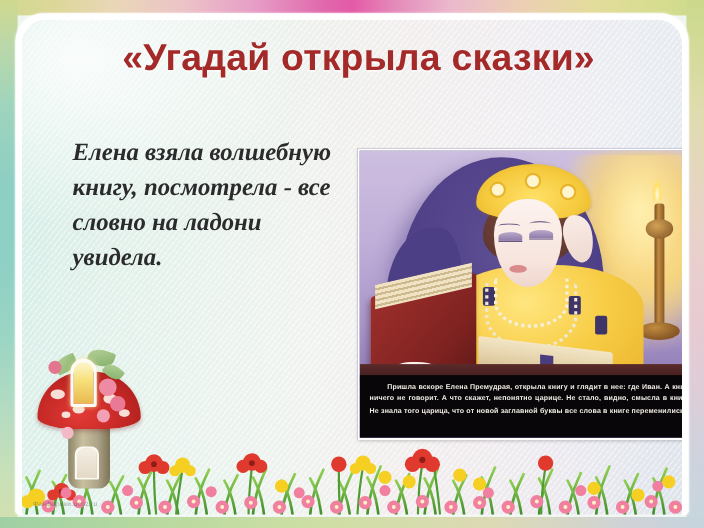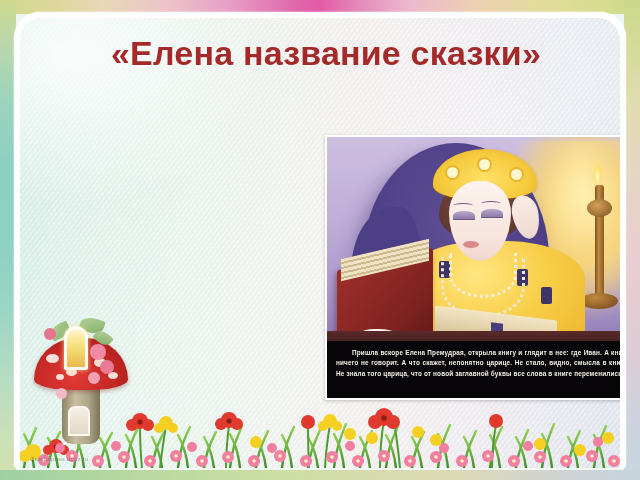--- a/index.html
+++ b/index.html
@@ -439,22 +439,23 @@
   <div class="frame-left"></div>
   <div class="frame-right"></div>
   <div class="frame-bottom"></div>
 
   <div class="panel"></div>
 
   <div class="panel-inner">
     <div class="hatch"></div>
     <div class="glow-tl"></div>
 
-    <div class="title">«Елена название сказки»</div>
-
+    <div class="title">«Угадай открыла сказки»</div>
+
+    <div class="body-text">Елена взяла волшебную книгу, посмотрела - все словно на ладони увидела.</div>
 
     <div class="illus">
       <div class="illus-art">
 
         <div class="candle-glow"></div>
         <div class="flame"></div>
         <div class="candle-stick"></div>
         <div class="candle-knob"></div>
         <div class="candle-base"></div>
 

